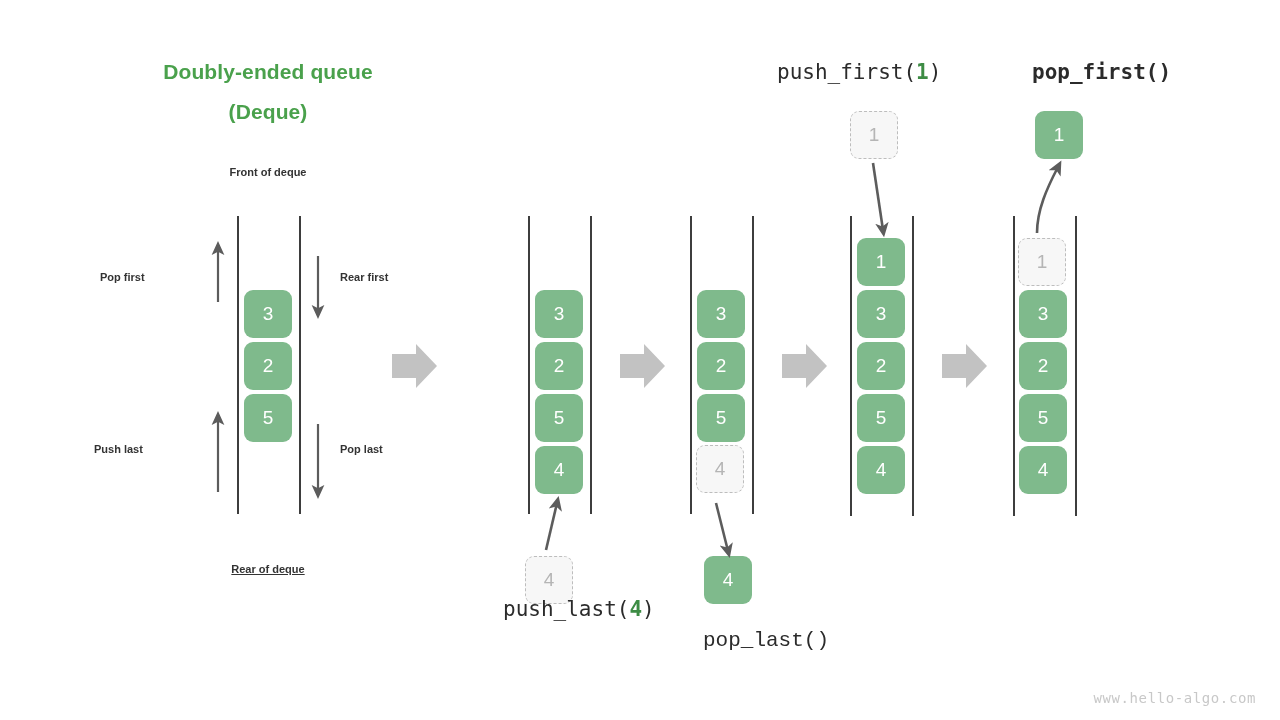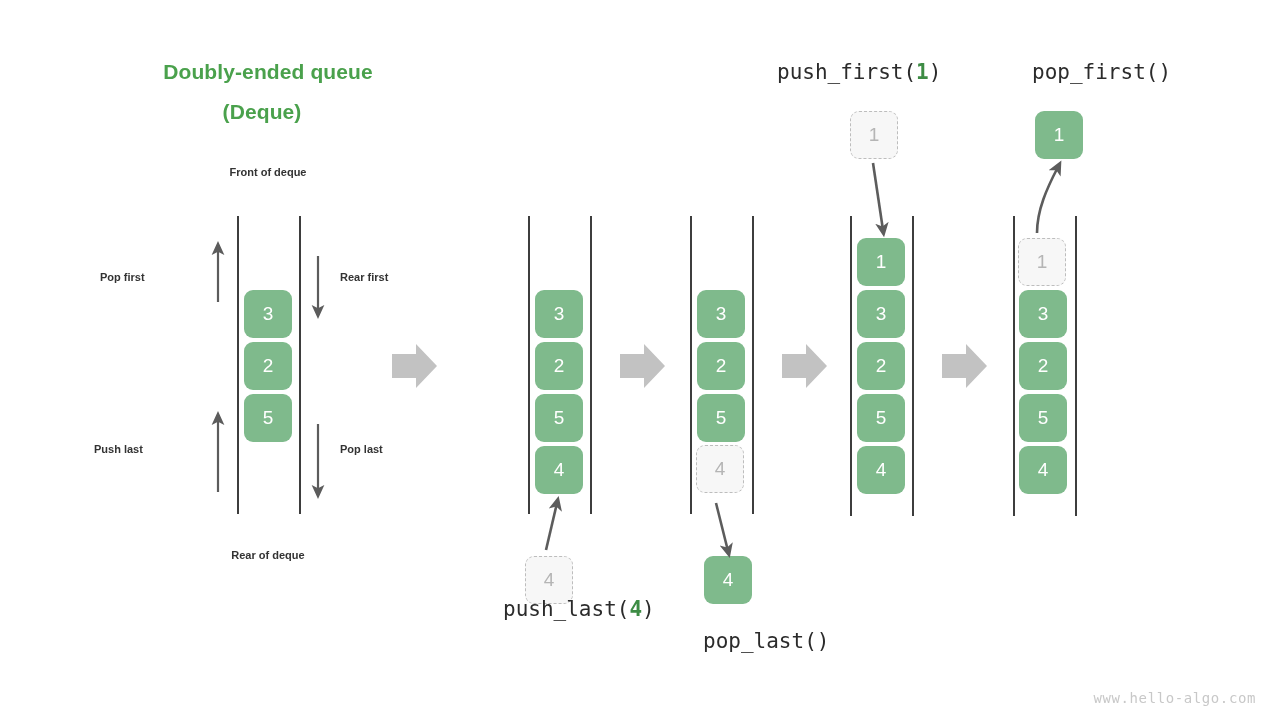--- a/index.html
+++ b/index.html
@@ -28,21 +28,21 @@
   .title {
     position: absolute;
     text-align: center;
     font-weight: bold;
     color: #4aa14c;
     font-size: 21px;
     letter-spacing: 0.1px;
     white-space: nowrap;
   }
   .title-1 { left: 88px; top: 60px; width: 360px; }
-  .title-2 { left: 82px; top: 100px; width: 360px; }
+  .title-2 { left: 88px; top: 100px; width: 360px; }
 
   .edge-label {
     position: absolute;
     font-weight: bold;
     font-size: 11px;
     color: #333333;
     white-space: nowrap;
   }
   .label-center { text-align: center; }
 
@@ -108,21 +108,21 @@
 </style>
 </head>
 <body>
 
 <div id="stage">
 
   <div class="title title-1">Doubly-ended queue</div>
   <div class="title title-2">(Deque)</div>
 
   <div class="edge-label label-center" style="left:88px; top:166px; width:360px;">Front of deque</div>
-  <div class="edge-label label-center" style="left:88px; top:549px; width:360px;">Rear of deque</div>
+  <div class="edge-label label-center" style="left:88px; top:563px; width:360px;text-decoration:underline;">Rear of deque</div>
 
   <div class="edge-label" style="left:100px; top:271px;">Pop first</div>
   <div class="edge-label" style="left:340px; top:271px;">Rear first</div>
   <div class="edge-label" style="left:94px; top:443px;">Push last</div>
   <div class="edge-label" style="left:340px; top:443px;">Pop last</div>
 
   <div class="rail" style="left:237px; top:216px; height:298px;"></div>
   <div class="rail" style="left:299px; top:216px; height:298px;"></div>
 
   <div class="box filled" style="left:244px; top:290px;">3</div>
@@ -163,26 +163,26 @@
   <div class="box ghost" style="left:1018px; top:238px;">1</div>
   <div class="box filled" style="left:1019px; top:290px;">3</div>
   <div class="box filled" style="left:1019px; top:342px;">2</div>
   <div class="box filled" style="left:1019px; top:394px;">5</div>
   <div class="box filled" style="left:1019px; top:446px;">4</div>
   <div class="box filled" style="left:1035px; top:111px;">1</div>
 
   <div class="mono-label" style="left:503px; top:597px;">
     <span>push_last(</span><span class="hl">4</span><span>)</span>
   </div>
-  <div class="mono-label" style="left:703px; top:629px;">pop_last()</div>
+  <div class="mono-label" style="left:703px; top:629px;font-family:Liberation Mono, monospace;">pop_last()</div>
 
   <div class="mono-label" style="left:777px; top:60px;">
     <span>push_first(</span><span class="hl">1</span><span>)</span>
   </div>
-  <div class="mono-label" style="left:1032px; top:60px;">pop_first()</div>
+  <div class="mono-label" style="left:1032px; top:60px;font-weight:bold;">pop_first()</div>
 
   <div class="watermark">www.hello-algo.com</div>
 
   <svg id="arrows" viewBox="0 0 1280 720">
     <defs>
       <marker id="thinHead" markerWidth="7" markerHeight="7" refX="3.2" refY="3.5" orient="auto" markerUnits="strokeWidth">
         <path d="M0,0.6 L6.4,3.5 L0,6.4 L1.5,3.5 Z" fill="#5c5c5c"></path>
       </marker>
       <marker id="thinHeadBig" markerWidth="6" markerHeight="6" refX="2.8" refY="3" orient="auto" markerUnits="strokeWidth">
         <path d="M0,0.4 L5.6,3 L0,5.6 L1.4,3 Z" fill="#5c5c5c"></path>

